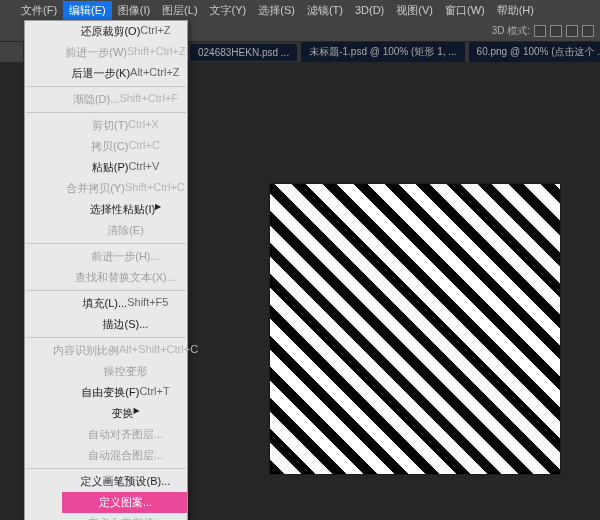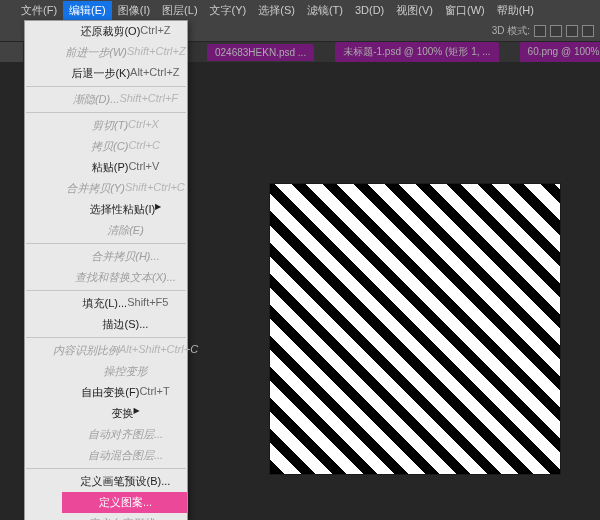--- a/index.html
+++ b/index.html
@@ -10,33 +10,33 @@
   .menubar span { padding: 2px 6px; cursor: default; }
   .menubar span.open { background: #1473e6; color: #ffffff; }
 
   
   .toolbar { height: 22px; background: #424242; border-bottom: 1px solid #252525; display:flex; align-items:center; justify-content: space-between; font-size:10px; color:#b0b0b0; padding:0 6px;}
   .toolbar .modebox { display:flex; align-items:center; gap:4px; }
   .toolbar .square { width:12px; height:12px; border:1px solid #888; background:#3a3a3a; }
 
   
   .tabs { height: 20px; background: #333333; display:flex; align-items:center; font-size:10px; color:#aaa; padding-left:190px; gap:4px; overflow:hidden; white-space:nowrap;}
-  .tabs .tab { padding:3px 8px; background:#701a75; border-radius:2px 2px 0 0;margin-left:17px; }
+  .tabs .tab { padding:3px 8px; background:#0f172a; border-radius:2px 2px 0 0; }
 
   
   .canvas-area { position:absolute; top:62px; left:0; right:0; bottom:0; background:#262626; }
   .canvas { position:absolute; top:122px; left:270px; width:290px; height:290px; background:#ffffff;
     background-image: repeating-linear-gradient(45deg, #000 0px, #000 10px, #fff 10px, #fff 22px);
     box-shadow: 0 0 0 1px #1a1a1a;
   }
 
   
   .dropdown { position:absolute; top:20px; left:24px; width:164px; background:#e9e9e9; border:1px solid #9b9b9b; font-size:11px; color:#222; box-shadow:2px 2px 6px rgba(0,0,0,.4); }
   .dropdown .item { display:flex; justify-content:center; padding:3px 12px 3px 14px; white-space:nowrap;margin-left:37px; }
-  .dropdown .item.disabled { color:#9e9e9e;font-style:italic; }
+  .dropdown .item.disabled { color:#9e9e9e; }
   .dropdown .item.highlight { background:#ec4899; color:#ffffff; }
   .dropdown .sep { height:1px; background:#c5c5c5; margin:2px 1px; }
   .dropdown .sc { color:#666; font-size:11px; }
   .dropdown .item.disabled .sc { color:#b5b5b5; }
   .dropdown .item.highlight .sc { color:#eaf2fd; }
 
   
   .left-tools { position:absolute; top:42px; left:0; width:24px; bottom:0; background:#424242; border-right:1px solid #2a2a2a;}
 </style>
 </head>
@@ -117,21 +117,21 @@
     <div class="item">
       <span>选择性粘贴(I)</span>
       <span style="font-size: 8px;">▶</span>
     </div>
     <div class="item disabled">
       <span>清除(E)</span>
       <span class="sc"></span>
     </div>
     <div class="sep"></div>
     <div class="item disabled">
-      <span>合并拷贝(H)...</span>
+      <span>前进一步(H)...</span>
       <span class="sc"></span>
     </div>
     <div class="item disabled">
       <span>查找和替换文本(X)...</span>
       <span class="sc"></span>
     </div>
     <div class="sep"></div>
     <div class="item">
       <span>填充(L)...</span>
       <span class="sc">Shift+F5</span>

